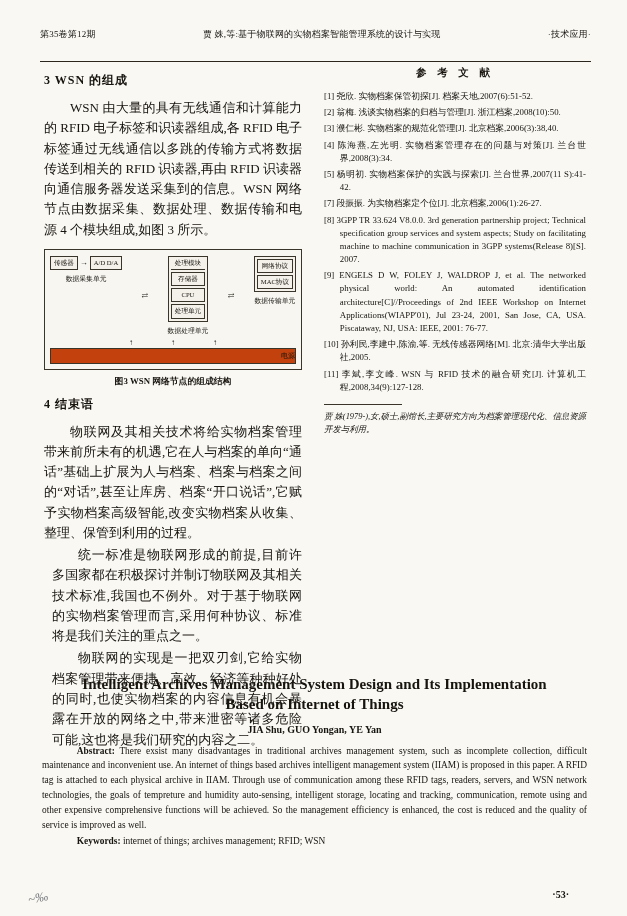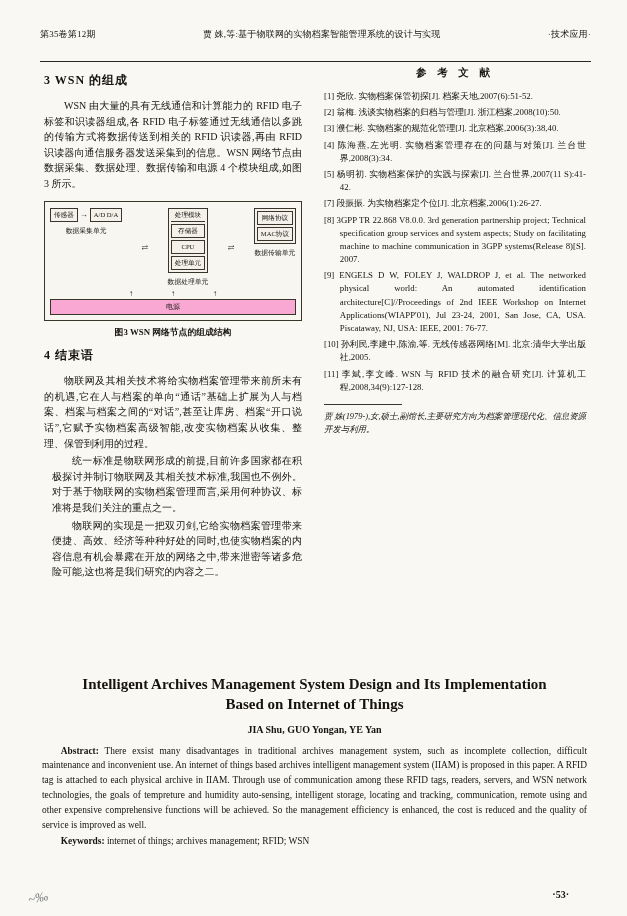--- a/index.html
+++ b/index.html
@@ -9,52 +9,52 @@
           color:#17140e; overflow:hidden; }
   
   .header { position:absolute; top:28px; left:40px; right:36px; display:flex;
             justify-content:space-between; align-items:flex-end; font-size:9px;
             padding-bottom:20px; border-bottom:1.6px solid #2b271f; letter-spacing:.2px; }
   .header .mid { flex:1; text-align:center; padding:0 8px; }
   
   .col-left  { position:absolute; top:64px; left:44px;  width:258px; }
   .col-right { position:absolute; top:64px; left:324px; width:262px; }
   .sec-title { font-weight:bold; font-size:12px; margin:8px 0 9px; letter-spacing:1px; }
-  p.body { font-size:10px; line-height:1.56; text-align:justify; text-indent:2em; }
+  p.body { font-size:13px; line-height:1.56; text-align:justify; text-indent:2em; }
   p.body + p.body { margin-top:2px;margin-left:8px; }
   
   .figure { margin:9px 0 4px; }
   .fig-outer { border:1px solid #3a352b; padding:6px 5px 5px; background:#f7f6f0; }
   .fig-top { display:flex; justify-content:space-between; align-items:stretch; }
   .fig-group { display:flex; flex-direction:column; align-items:center; }
   .fig-row { display:flex; align-items:center; }
   .fcell { border:1px solid #3a352b; padding:2px 3px; font-size:6.6px; text-align:center;
            background:#f3f1ea; line-height:1.25; }
   .arrow { font-size:8px; padding:0 2px; align-self:center; }
   .proc-box, .net-box { border:1px solid #3a352b; padding:2px; display:flex;
            flex-direction:column; gap:2px; background:#f3f1ea; }
   .proc-title { font-size:6.6px; text-align:center; border-bottom:1px solid #3a352b; padding-bottom:1px; }
   .fig-label { font-size:6.8px; margin-top:4px; text-align:center; }
   .power-arrows { text-align:center; font-size:8px; letter-spacing:38px; padding-left:38px; line-height:1; margin:3px 0 1px; }
-  .power-bar { border:1px solid #3a352b; text-align:center; font-size:7px; padding:2px 0; background:#f9a8d4; }
+  .power-bar { border:1px solid #3a352b; text-align:right; font-size:7px; padding:2px 0; background:#c2410c; }
   .fig-caption { text-align:center; font-weight:bold; font-size:8.8px; margin-top:6px; }
   
   .ref-title { text-align:center; font-weight:bold; font-size:10.5px; letter-spacing:4px; margin:2px 0 10px; }
   p.ref { font-size:8.8px; line-height:1.5; text-align:justify; padding-left:1.8em; text-indent:-1.8em; margin-bottom:3px; }
   
   .bio-rule { width:78px; border-top:1px solid #3a352b; margin:10px 0 5px; }
   p.bio-text { font-size:8.4px; line-height:1.6; text-align:justify; font-style:italic; }
   
   .english { position:absolute; top:674px; left:42px; width:545px; }
   .en-title { text-align:center; font-weight:bold; font-size:15px; line-height:1.35; }
   .en-authors { text-align:center; font-weight:bold; font-size:10px; margin-top:9px; }
   .en-affil { text-align:center; font-size:9.5px; margin-top:5px; }
   .en-abstract { font-size:9.4px; line-height:1.58; text-align:justify; text-indent:2em; margin-top:9px; }
   .en-keywords { font-size:9.4px; margin-top:3px; text-indent:2em; }
-  .b { font-weight:bold; }
+  .b { font-weight:bold;margin-left:16px; }
   
   .page-num { position:absolute; right:58px; bottom:16px; font-size:10px; font-weight:bold; }
   .hand-mark { position:absolute; left:28px; bottom:10px; font-size:13px; color:#5b5e66;
                font-style:italic; transform:rotate(-12deg); opacity:.8; }
 </style>
 </head>
 <body>
 
 <div class="page">
 
@@ -111,21 +111,21 @@
   </div>
 
   <div class="col-right">
     <h2 class="ref-title">参 考 文 献</h2>
     <p class="ref">[1] 尧欣. 实物档案保管初探[J]. 档案天地,2007(6):51-52.</p>
     <p class="ref">[2] 翁梅. 浅谈实物档案的归档与管理[J]. 浙江档案,2008(10):50.</p>
     <p class="ref">[3] 濮仁彬. 实物档案的规范化管理[J]. 北京档案,2006(3):38,40.</p>
     <p class="ref">[4] 陈海燕,左光明. 实物档案管理存在的问题与对策[J]. 兰台世界,2008(3):34.</p>
     <p class="ref">[5] 杨明初. 实物档案保护的实践与探索[J]. 兰台世界,2007(11 S):41-42.</p>
     <p class="ref">[7] 段振振. 为实物档案定个位[J]. 北京档案,2006(1):26-27.</p>
-    <p class="ref">[8] 3GPP TR 22.868 V8.0.0. 3rd generation partnership project; Technical specification group services and system aspects; Study on facilitating machine to machine communication in 3GPP systems(Release 8)[S]. 2007.</p>
+    <p class="ref">[8] 3GPP TR 33.624 V8.0.0. 3rd generation partnership project; Technical specification group services and system aspects; Study on facilitating machine to machine communication in 3GPP systems(Release 8)[S]. 2007.</p>
     <p class="ref">[9] ENGELS D W, FOLEY J, WALDROP J, et al. The networked physical world: An automated identification architecture[C]//Proceedings of 2nd IEEE Workshop on Internet Applications(WIAPP'01), Jul 23-24, 2001, San Jose, CA, USA. Piscataway, NJ, USA: IEEE, 2001: 76-77.</p>
     <p class="ref">[10] 孙利民,李建中,陈渝,等. 无线传感器网络[M]. 北京:清华大学出版社,2005.</p>
     <p class="ref">[11] 李斌,李文峰. WSN 与 RFID 技术的融合研究[J]. 计算机工程,2008,34(9):127-128.</p>
 
     <div class="bio-rule"></div>
     <p class="bio-text">贾 姝(1979-),女,硕士,副馆长,主要研究方向为档案管理现代化、信息资源开发与利用。</p>
   </div>
 
   <div class="english">
     <h1 class="en-title">

